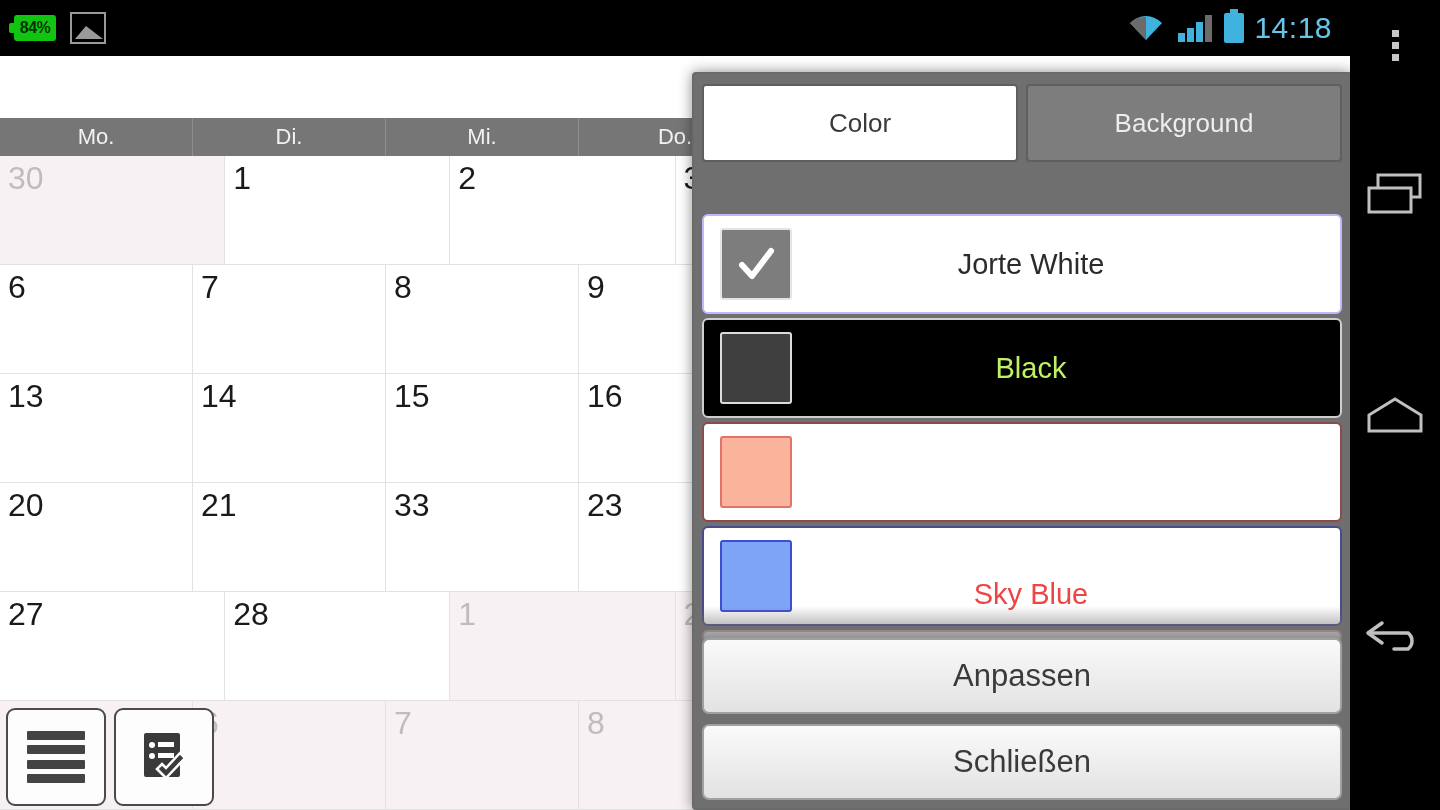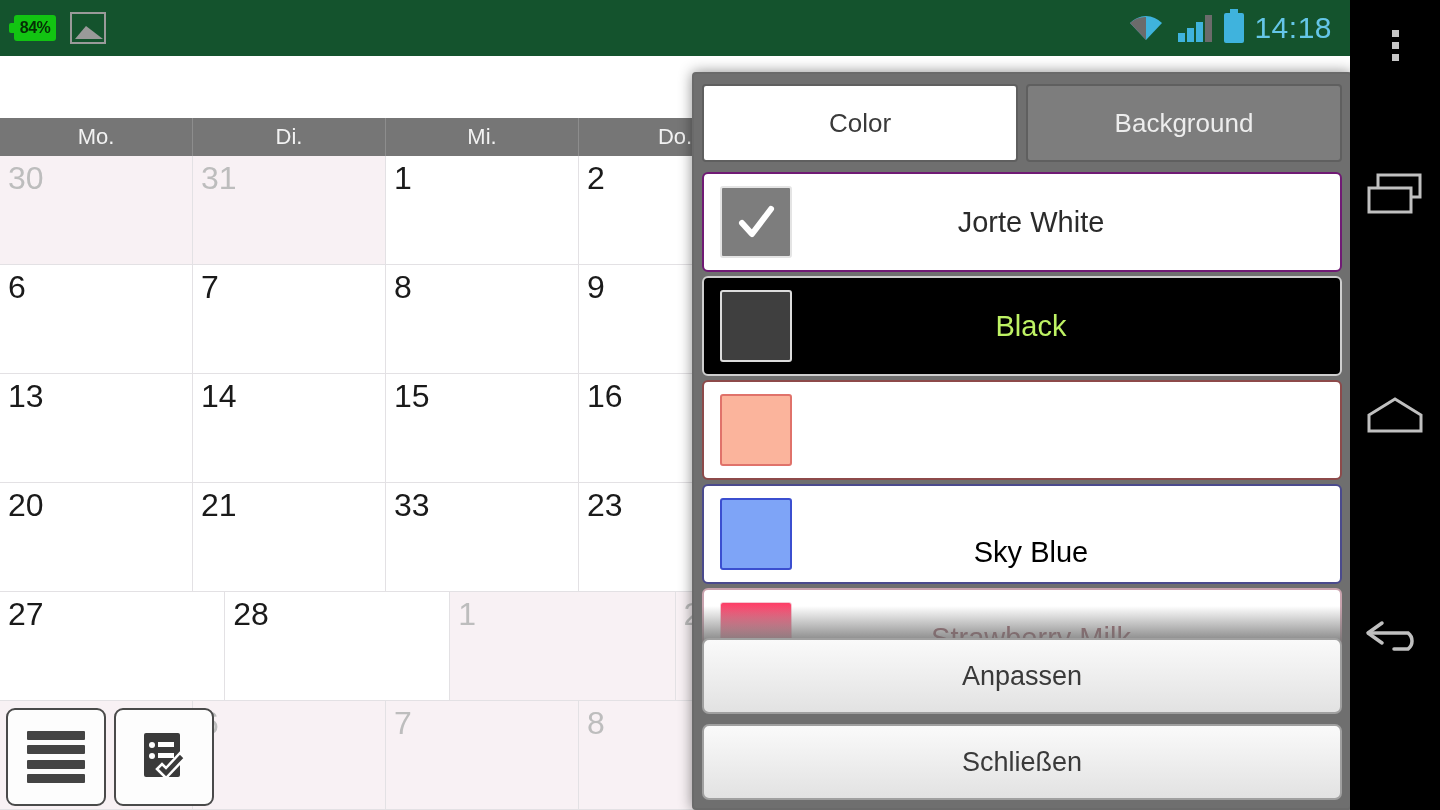--- a/index.html
+++ b/index.html
@@ -13,21 +13,21 @@
 
   
   #screen {
     position: absolute; left: 0; top: 0; width: 1350px; height: 810px;
     background: #fff; overflow: hidden;
   }
 
   
   #statusbar {
     position: absolute; left: 0; top: 0; width: 1350px; height: 56px;
-    background: #14532d; color: #8fd6ef;
+    background: #000000; color: #8fd6ef;
   }
   .sb-left { position:absolute; left:14px; top:0; height:56px; display:flex; align-items:center; gap:14px; }
   .batt {
     position: relative; width: 42px; height: 26px; background: #12c412;
     border-radius: 3px; display:flex; align-items:center; justify-content:center;
   }
   .batt:before {
     content:""; position:absolute; left:-5px; top:8px; width:5px; height:10px;
     background:#12c412; border-radius:2px 0 0 2px;
   }
@@ -97,46 +97,46 @@
   .tab.active { background:#fff; color:#3a3a3a; }
   .tab.inactive { background:#7d7d7d; color:#ededed; }
 
   #list-wrap { margin-top:10px; height:480px; overflow:hidden; position:relative; background:#6f6f6f; }
   .titem {
     height:100px; margin-bottom:4px; border-radius:6px; background:#fff;
     display:flex; align-items:center; position:relative;
   }
   .titem .sw { width:72px; height:72px; margin-left:16px; border-radius:3px; flex:0 0 auto; }
   .titem .tname { flex:1 1 auto; text-align:center; font-size:29px; padding-right:70px; }
-  .titem.t-white { border:2px solid #701a75; }
+  .titem.t-white { border:2px solid #c4b5fd;margin-top:42px; }
   .titem.t-white .sw { background:#7d7d7d; border:2px solid #e4e4e4; display:flex; align-items:center; justify-content:center; }
   .titem.t-white .tname { color:#2b2b2b; }
   .titem.t-black { background:#000; border:2px solid #cfcfcf; }
   .titem.t-black .sw { background:#3f3f3f; border:2px solid #dcdcdc; }
   .titem.t-black .tname { color:#bef264; }
   .titem.t-pinkorange { border:2px solid #8d4a4a; }
   .titem.t-pinkorange .sw { background:#fbb49c; border:2px solid #e0726a; }
   .titem.t-pinkorange .tname { color:#8b2b2b; }
   .titem.t-skyblue { border:2px solid #4a4a8d; }
   .titem.t-skyblue .sw { background:#7ea4f7; border:2px solid #3b4fd0; }
-  .titem.t-skyblue .tname { color:#000000;margin-top:36px; }
+  .titem.t-skyblue .tname { color:#ef4444;margin-top:36px; }
   .titem.t-strawberry { border:2px solid #c9a3ae; }
   .titem.t-strawberry .sw { background:linear-gradient(#fb3e66,#fff); border:1px solid #f5c9d3; }
   .titem.t-strawberry .tname { color:#a06a72; }
   #fade {
     position:absolute; left:0; right:0; bottom:0; height:46px;
     background:linear-gradient(rgba(111,111,111,0), #6f6f6f 92%);
     pointer-events:none;
   }
   #dlg-btns { position:absolute; left:8px; right:8px; bottom:8px; }
   .dbtn {
     height:76px; margin-top:10px; border:2px solid #a0a0a0; border-radius:7px;
     background:linear-gradient(#fafafa,#e2e2e2);
     display:flex; align-items:center; justify-content:center;
-    font-size:27px; color:#3a3a3a;
+    font-size:31px; color:#3a3a3a;
   }
 
   
   #navbar { position:absolute; left:1350px; top:0; width:90px; height:810px; background:#000; }
   .nav-ico { position:absolute; left:0; width:90px; display:flex; align-items:center; justify-content:center; }
   #nav-overflow { top:20px; height:50px; flex-direction:column; gap:5px; }
   #nav-overflow span { display:block; width:7px; height:7px; background:#c7c7c7; }
   #nav-recent { top:150px; height:90px; }
   #nav-home { top:370px; height:90px; }
   #nav-back { top:590px; height:90px; }
@@ -184,23 +184,20 @@
         <div class="wd">Do.</div>
         <div class="wd">Fr.</div>
         <div class="wd sat">Sa.</div>
         <div class="wd sun">So.</div>
       </div>
 
     <div id="grid">
         <div class="gr">
           <div class="gc out">
             <div class="dnum">30</div>
-          </div>
-          <div class="gc out">
-            <div class="dnum">31</div>
           </div>
           <div class="gc">
             <div class="dnum">1</div>
           </div>
           <div class="gc">
             <div class="dnum">2</div>
           </div>
           <div class="gc">
             <div class="dnum">3</div>
           </div>

